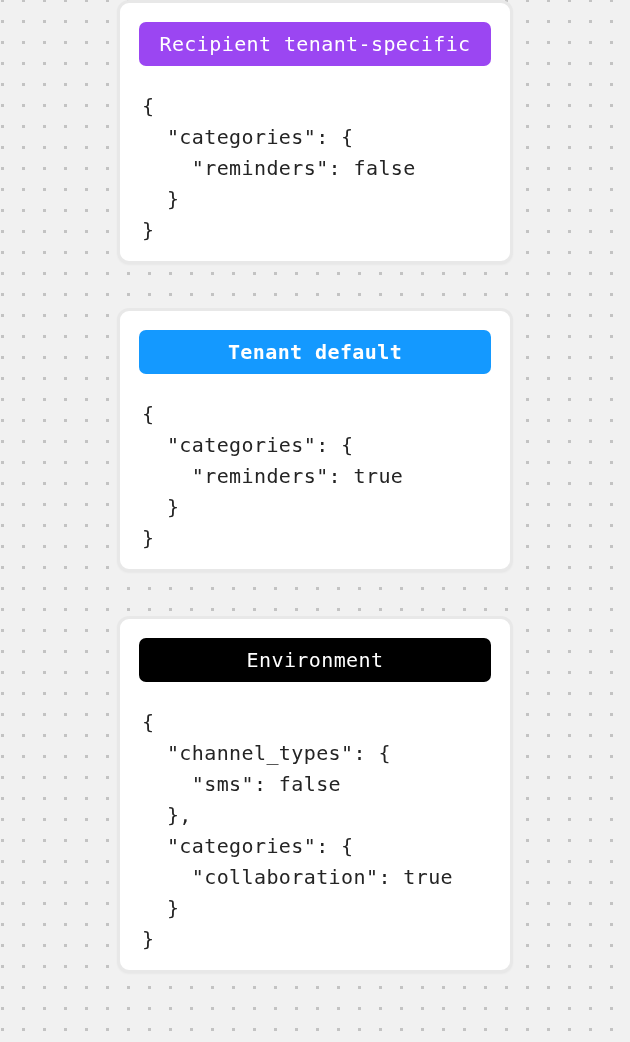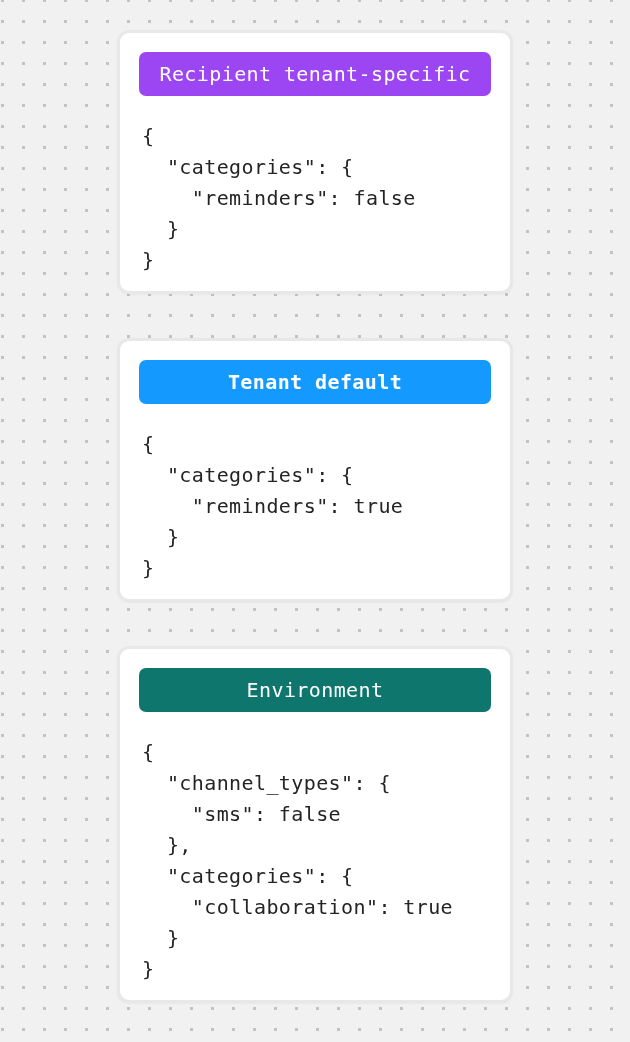--- a/index.html
+++ b/index.html
@@ -13,21 +13,20 @@
     background-image: radial-gradient(#c3c3c3 1.6px, transparent 1.7px);
     background-size: 21px 21px;
     background-position: 13px 11px;
     font-family: "DejaVu Sans Mono", "Liberation Mono", monospace;
     overflow: hidden;
   }
   .canvas {
     width: 630px;
     height: 1042px;
     box-sizing: border-box;
-    padding-top: 30px;
     display: flex;
     flex-direction: column;
     align-items: center;
     gap: 44px;
   }
   .card {
     width: 396px;
     box-sizing: border-box;
     background: #ffffff;
     border: 3px solid #e8e8e8;
@@ -74,21 +73,21 @@
   <div class="card">
     <div class="badge" style="background-color: rgb(20, 153, 255); font-weight: bold;">Tenant default</div>
     <pre class="code">{
   "categories": {
     "reminders": true
   }
 }</pre>
   </div>
 
   <div class="card">
-    <div class="badge" style="background-color: #0f766e;">Environment</div>
+    <div class="badge" style="background-color: #000000;">Environment</div>
     <pre class="code">{
   "channel_types": {
     "sms": false
   },
   "categories": {
     "collaboration": true
   }
 }</pre>
   </div>
 

